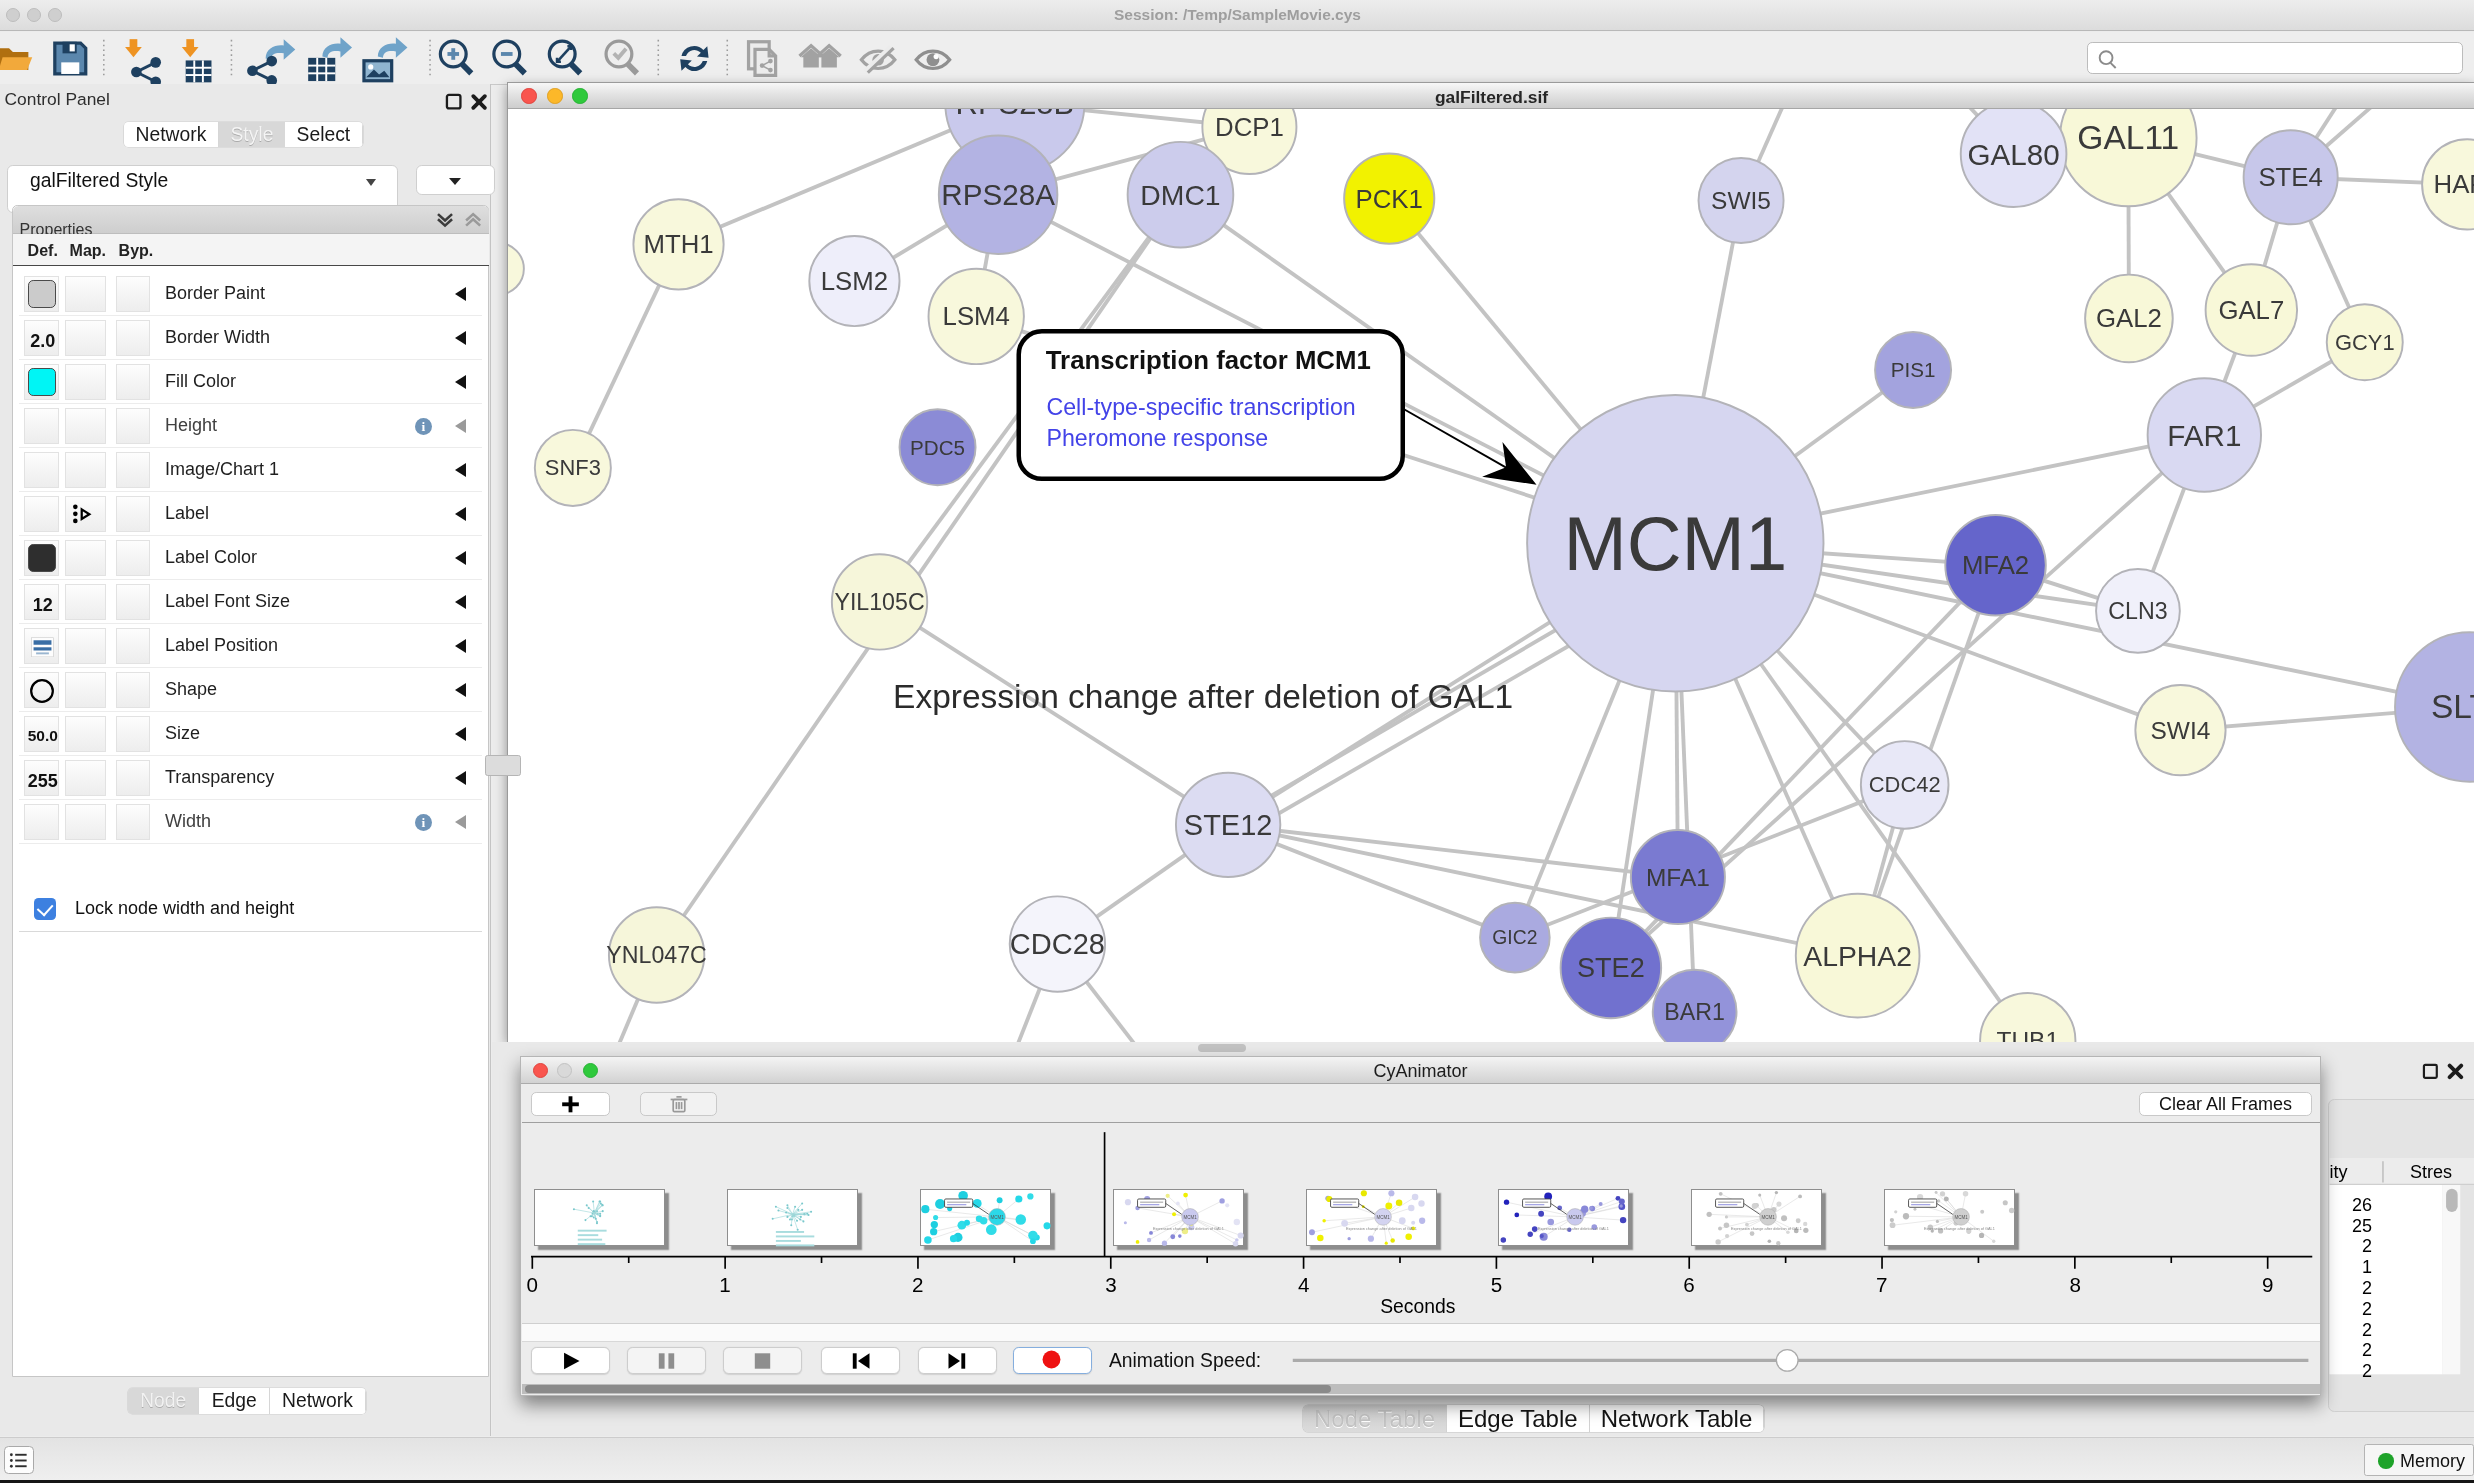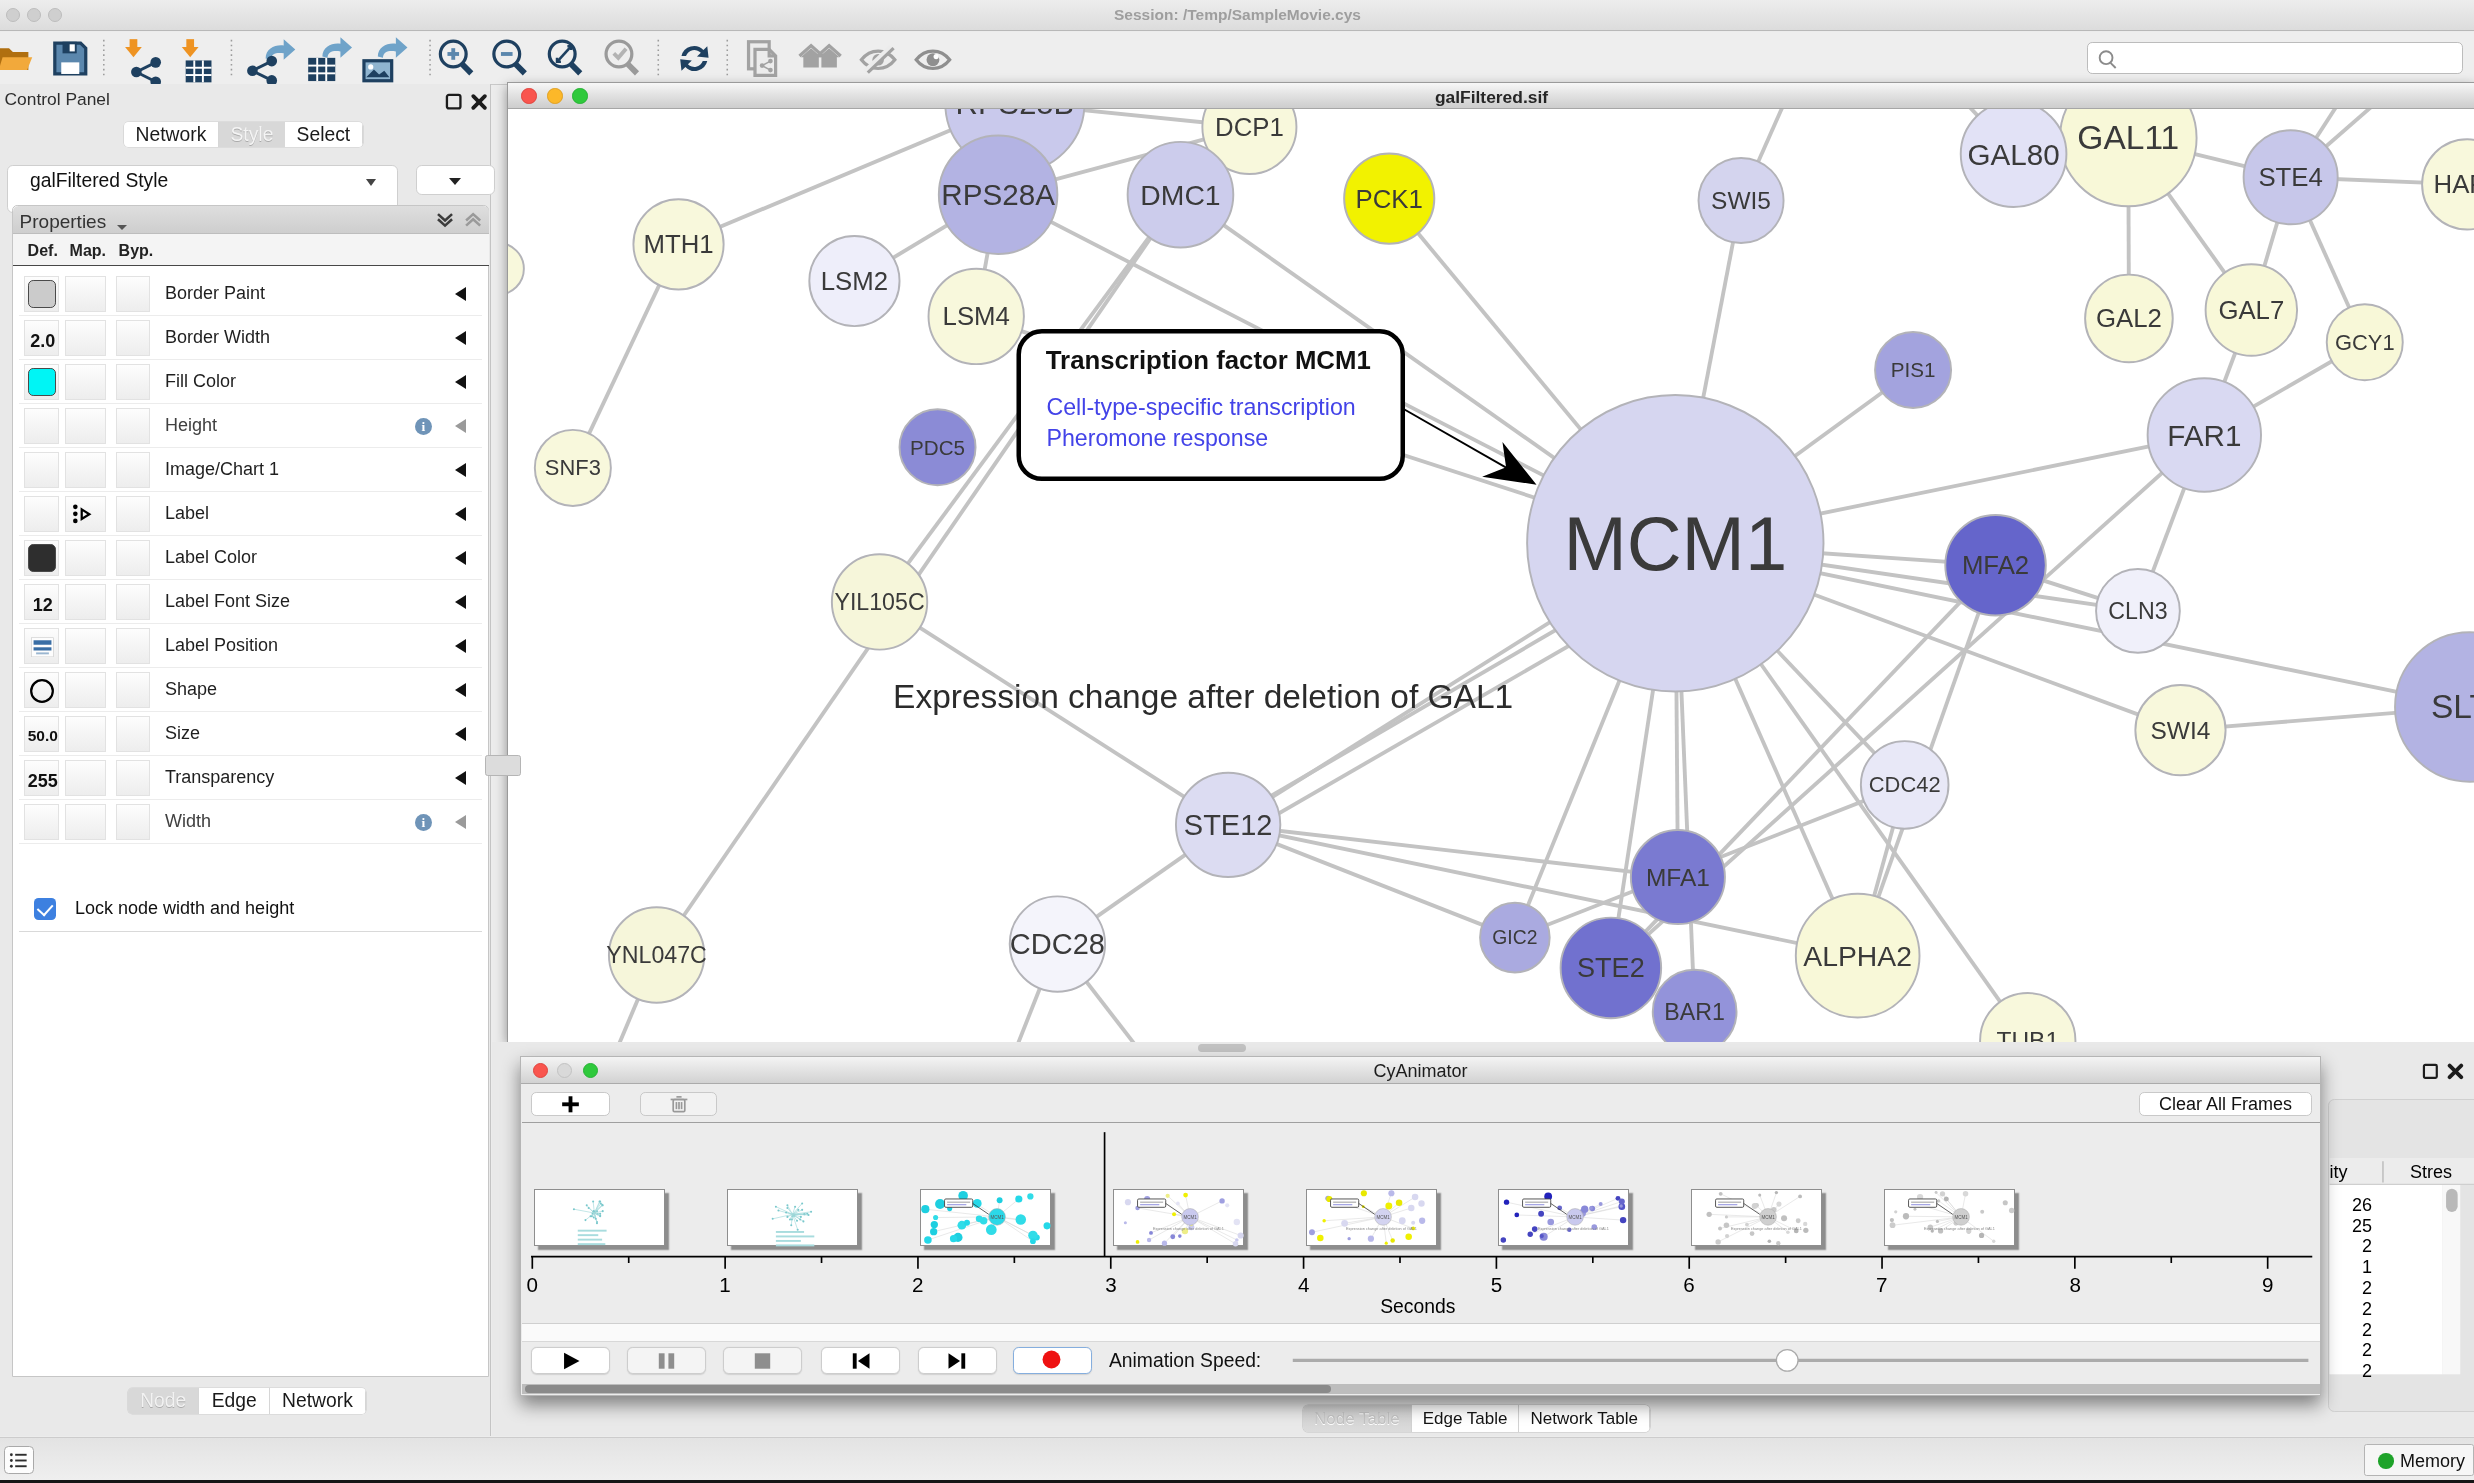--- a/index.html
+++ b/index.html
@@ -36,21 +36,21 @@
 #styledrop:after { content:""; position:absolute; right:20.6px; top:13px;
   border-left:5.8px solid transparent; border-right:5.8px solid transparent; border-top:7px solid #444; }
 #styledrop2 { position:absolute; left:416px; top:81px; width:79px; height:30px; background:#fff;
   border:0.6px solid #cfcfcf; border-radius:5.8px; }
 #styledrop2:after { content:""; position:absolute; left:32px; top:12.2px;
   border-left:6.4px solid transparent; border-right:6.4px solid transparent; border-top:7.7px solid #222; }
 #propbox { position:absolute; left:11.6px; top:121px; width:477px; height:1172px;
   background:#fff; border:0.6px solid #c6c6c6; border-radius:5.2px 5.2px 0 0; }
 #prophdr { position:absolute; left:0; top:0; width:476px; height:28px;
   background:linear-gradient(#dedede,#cecece); border-bottom:0.6px solid #bdbdbd; border-radius:5.2px 5.2px 0 0;}
-#prophdr span { position:absolute; left:7px; top:5px; font-size:19px; color:#333; }
+#prophdr span { position:absolute; left:7px; top:15px; font-size:16px; color:#333; }
 #prophdr .pdown:after{ content:""; position:absolute; left:97px; top:14px;
   border-left:5.2px solid transparent; border-right:5.2px solid transparent; border-top:5.8px solid #555; }
 #colhdr { position:absolute; left:0; top:28px; width:476px; height:32px; background:#f4f4f4;
   border-bottom:1.9px solid #474747; font-weight:bold; font-size:16px; color:#222; }
 #colhdr span { position:absolute; top:7.7px; }
 #proptable { position:absolute; left:6.4px; top:66px; width:463px; }
 .prow { position:relative; width:463px; height:44px; border-bottom:0.6px solid #ececec; }
 .cell { position:absolute; top:3.9px; width:35px; height:36px;
   background:linear-gradient(#fdfdfd,#ededed); border:0.6px solid #e2e2e2; }
 .c1 { left:5.2px; } .c2 { left:46px; width:41px; } .c3 { left:97px; width:34px; }
@@ -89,21 +89,21 @@
 .mtl { position:absolute; top:5.2px; width:15.5px; height:15.5px; border-radius:50%; }
 #netcanvas { position:absolute; left:0; top:26.4px; width:1968px; height:933px; background:#fff;
   overflow:hidden; }
 
 
 #dock { left:492px; top:1042px; width:1983px; height:394px; background:#e9e9e9; }
 #dockcard { position:absolute; left:1836px; top:57px; width:635px; height:313px;
   background:#e4e4e4; border:0.6px solid #d0d0d0; border-radius:6.4px; }
 .docktabs { position:absolute; left:811px; top:363px; height:27px; display:flex;
   border-radius:5.2px; overflow:hidden; box-shadow:0 0 0 0.6px #c3c3c3; }
-.docktabs div { height:27px; line-height:27px; font-size:17px; padding:0 11px;
+.docktabs div { height:27px; line-height:27px; font-size:24px; padding:0 11px;
   background:#fff; color:#141414; border-right:0.6px solid #d2d2d2; }
 .docktabs div.sel { background:linear-gradient(#cfcfcf,#dbdbdb); color:#c3c3c3;
   text-shadow:0 0.6px 0 #fff; }
 
 
 #cyanim { left:520px; top:1056px; width:1801px; height:340px; background:#ececec;
   border:0.6px solid #b5b5b5; box-shadow:0 9px 17px rgba(0,0,0,0.45); }
 #cytitle { position:absolute; left:0; top:0; width:100%; height:27px;
   background:linear-gradient(#f4f4f4,#d2d2d2); border-bottom:0.6px solid #ababab; }
 #cytitle span { position:absolute; width:100%; text-align:center; top:3.9px; font-size:18px; color:#1c1c1c; }

